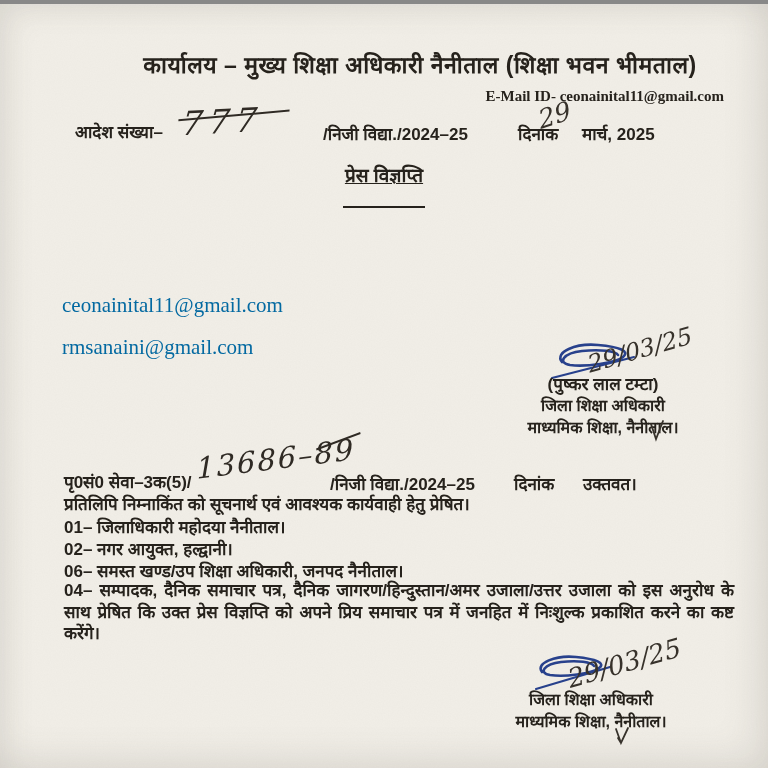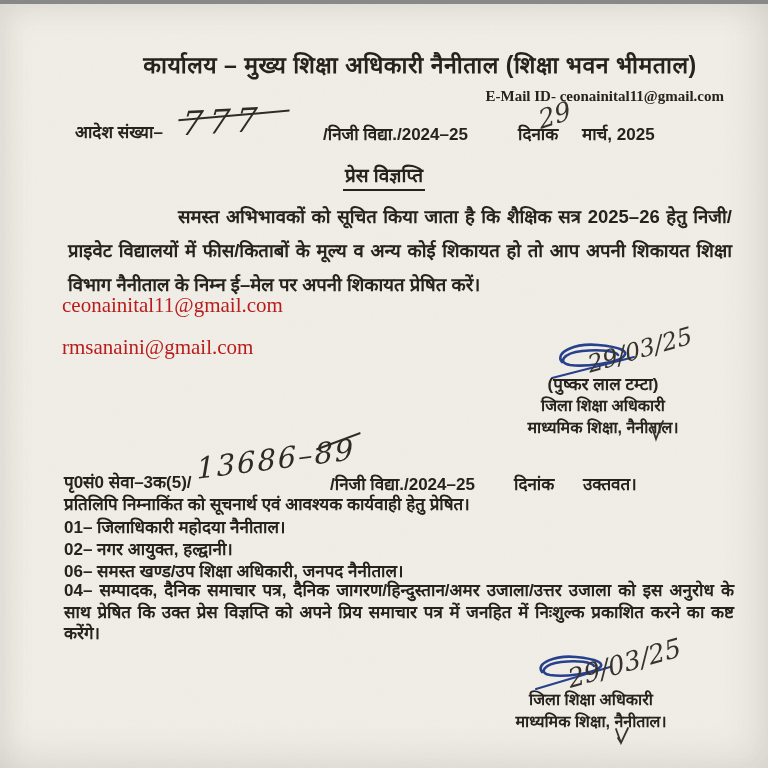--- a/index.html
+++ b/index.html
@@ -56,32 +56,32 @@
     left:538px;top:96px;
     font-size:26px;
     transform:rotate(-18deg) skewX(-6deg);
     color:#37322b;
   }
   .press{
     left:0;right:0;top:158px;
     text-align:center;
     font-size:19px;font-weight:700;
   }
-  .press span{border-bottom:2.5px solid #26221c;padding:0 2px 3px;}
+  .press span{border-bottom:2.5px solid #26221c;padding:0 2px 20px;text-decoration:underline;}
   .bodytext{
     left:68px;right:36px;top:196px;
     font-size:18.5px;font-weight:600;
     line-height:34px;
     text-align:justify;
     text-indent:110px;
   }
   .mail{
     left:62px;
     font-family:"Liberation Serif", serif;
-    font-size:21px;color:#b91c1c;
+    font-size:21px;color:#0369a1;
   }
   .sig-name{font-size:17px;font-weight:700;text-align:center;}
   .sig-line{font-size:16px;font-weight:700;text-align:center;}
   .hw-sig-date{
     font-size:24px;
     transform:rotate(-16deg) skewX(-4deg);
     color:#37322b;
     white-space:nowrap;
   }
   .reftext{font-size:17px;font-weight:700;}
@@ -111,21 +111,20 @@
 
   <div class="abs lbl" style="left:75px;top:116px;">आदेश संख्या–</div>
   <div class="abs hw hw-order">777</div>
   <div class="abs lbl" style="left:323px;top:118px;">/निजी विद्या./2024–25</div>
   <div class="abs lbl" style="left:518px;top:118px;">दिनांक</div>
   <div class="abs hw hw-date-top">29</div>
   <div class="abs lbl" style="left:582px;top:118px;">मार्च, 2025</div>
 
   <div class="abs press"><span>प्रेस विज्ञप्ति</span></div>
 
-  <div class="abs bodytext">समस्त अभिभावकों को सूचित किया जाता है कि शैक्षिक सत्र 2025–26 हेतु निजी/प्राइवेट विद्यालयों में फीस/किताबों के मूल्य व अन्य कोई शिकायत हो तो आप अपनी शिकायत शिक्षा विभाग नैनीताल के निम्न ई–मेल पर अपनी शिकायत प्रेषित करें।</div>
 
   <div class="abs mail" style="top:289px;">ceonainital11@gmail.com</div>
   <div class="abs mail" style="top:331px;">rmsanaini@gmail.com</div>
 
   <svg class="abs" style="left:546px;top:336px;" width="92" height="42" viewBox="0 0 92 42">
     <path d="M16 22 C8 12, 30 3, 52 5 C74 7, 84 11, 77 17 C70 23, 40 27, 24 25 C11 23, 17 13, 36 11 C54 9, 70 11, 72 15" fill="none" stroke-width="2.6" stroke-linecap="round" stroke="#28418c"></path>
     <path d="M6 38 L88 17" fill="none" stroke-width="2.2" stroke-linecap="round" stroke="#28418c"></path>
   </svg>
   <div class="abs hw hw-sig-date" style="left:586px;top:332px;">29/03/25</div>
   <div class="abs sig-name" style="left:498px;top:368px;width:210px;">(पुष्कर लाल टम्टा)</div>

